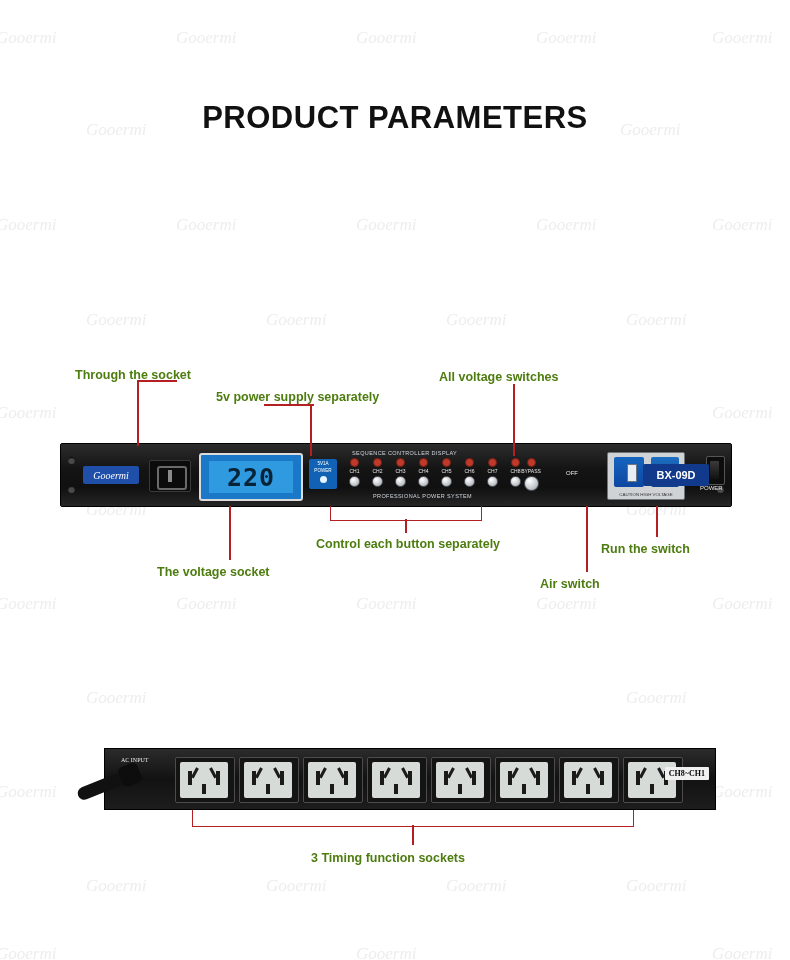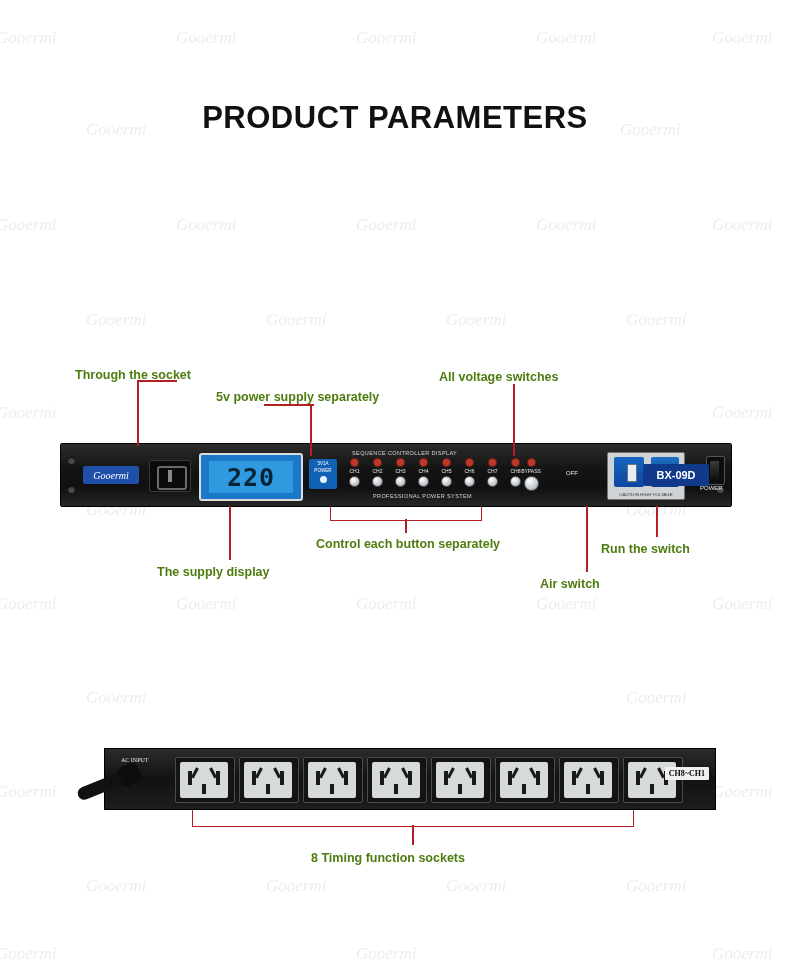--- a/index.html
+++ b/index.html
@@ -563,21 +563,21 @@
 <div class="leader lh" style="left:137px; top:380px; width:40px;"></div>
 <div class="leader lv" style="left:137px; top:380px; height:66px;"></div>
 
 <div class="callout" style="left:216px; top:390px;">5v power supply separately</div>
 <div class="leader lh" style="left:264px; top:404px; width:50px;"></div>
 <div class="leader lv" style="left:310px; top:404px; height:52px;"></div>
 
 <div class="callout" style="left:439px; top:370px;">All voltage switches</div>
 <div class="leader lv" style="left:513px; top:384px; height:72px;"></div>
 
-<div class="callout" style="left:157px; top:565px;">The supply display</div>
+<div class="callout" style="left:157px; top:565px;">The voltage socket</div>
 <div class="leader lv" style="left:229px; top:506px; height:54px;"></div>
 
 <div class="bracket" style="left:330px; top:506px; width:150px; height:14px;"></div>
 <div class="leader lv" style="left:405px; top:519px; height:14px;"></div>
 <div class="callout" style="left:288px; top:537px;margin-left:28px;">Control each button separately</div>
 
 <div class="callout" style="left:540px; top:577px;">Air switch</div>
 <div class="leader lv" style="left:586px; top:506px; height:66px;"></div>
 
 <div class="callout" style="left:601px; top:542px;">Run the switch</div>
@@ -658,13 +658,13 @@
       <div class="slot-d2"></div>
       <div class="slot-c"></div>
     </div>
   </div>
 
   <div class="ch-range">CH8~CH1</div>
 </div>
 
 <div class="bracket" style="left:192px; top:810px; width:440px; height:16px;"></div>
 <div class="leader lv" style="left:412px; top:825px; height:20px;"></div>
-<div class="callout" style="left:311px; top:851px;">8 Timing function sockets</div>
+<div class="callout" style="left:311px; top:851px;">3 Timing function sockets</div>
 
 </body></html>

